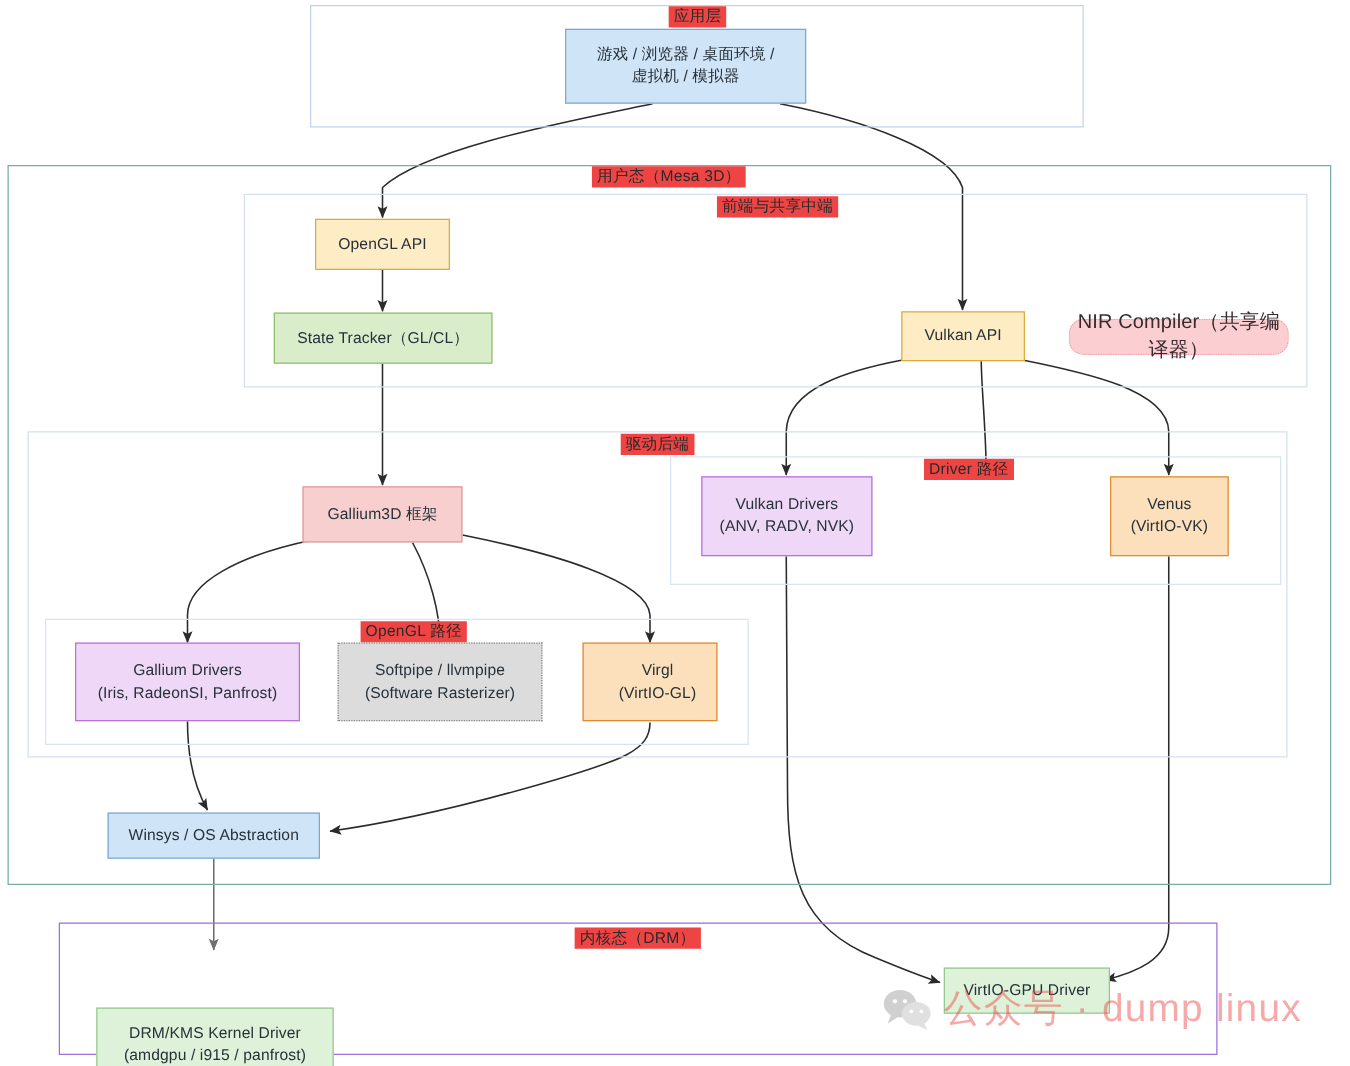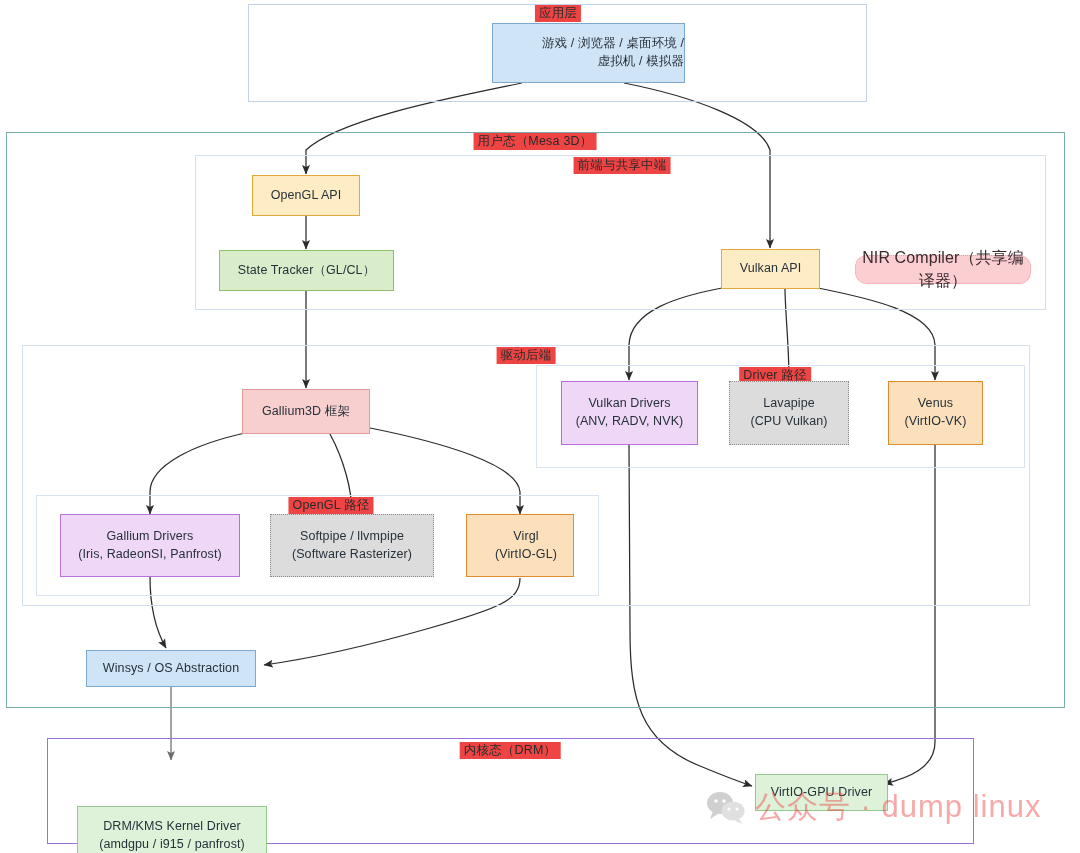--- a/index.html
+++ b/index.html
@@ -133,21 +133,21 @@
     </g>
     <g fill="none" stroke="#6e6e6e" stroke-width="1.25" marker-end="url(#ahg)">
 
       <path d="M171,686 L171,760"></path>
     </g>
   </svg>
 
   <div class="container c-app" style="left:248px;top:4px;width:619px;height:98px;"></div>
   <div class="ctitle" style="left:558px;top:5px;">应用层</div>
 
-  <div class="node n-blue" style="left:492px;top:23px;width:193px;height:60px;align-items:flex-end;">
+  <div class="node n-blue" style="left:452px;top:23px;width:193px;height:60px;">
     <span>游戏 / 浏览器 / 桌面环境 /</span>
     <span class="l2">虚拟机 / 模拟器</span>
   </div>
 
   <div class="container c-user" style="left:6px;top:132px;width:1059px;height:576px;"></div>
   <div class="ctitle" style="left:535px;top:133px;">用户态（Mesa 3D）</div>
 
   <div class="container c-frontend" style="left:195px;top:155px;width:851px;height:155px;"></div>
   <div class="ctitle" style="left:622px;top:157px;">前端与共享中端</div>
 
@@ -175,24 +175,20 @@
   </div>
 
   <div class="container c-vkpath" style="left:536px;top:365px;width:489px;height:103px;"></div>
   <div class="ctitle" style="left:775px;top:367px;">Driver 路径</div>
 
   <div class="node n-purple" style="left:561px;top:381px;width:137px;height:64px;">
     <span>Vulkan Drivers</span>
     <span class="l2">(ANV, RADV, NVK)</span>
   </div>
 
-  <div class="node n-gray" style="left:729px;top:381px;width:120px;height:64px;">
-    <span>Lavapipe</span>
-    <span class="l2">(CPU Vulkan)</span>
-  </div>
 
   <div class="node n-orange" style="left:888px;top:381px;width:95px;height:64px;">
     <span>Venus</span>
     <span class="l2">(VirtIO-VK)</span>
   </div>
 
   <div class="container c-glpath" style="left:36px;top:495px;width:563px;height:101px;"></div>
   <div class="ctitle" style="left:331px;top:497px;">OpenGL 路径</div>
 
   <div class="node n-purple" style="left:60px;top:514px;width:180px;height:63px;">

